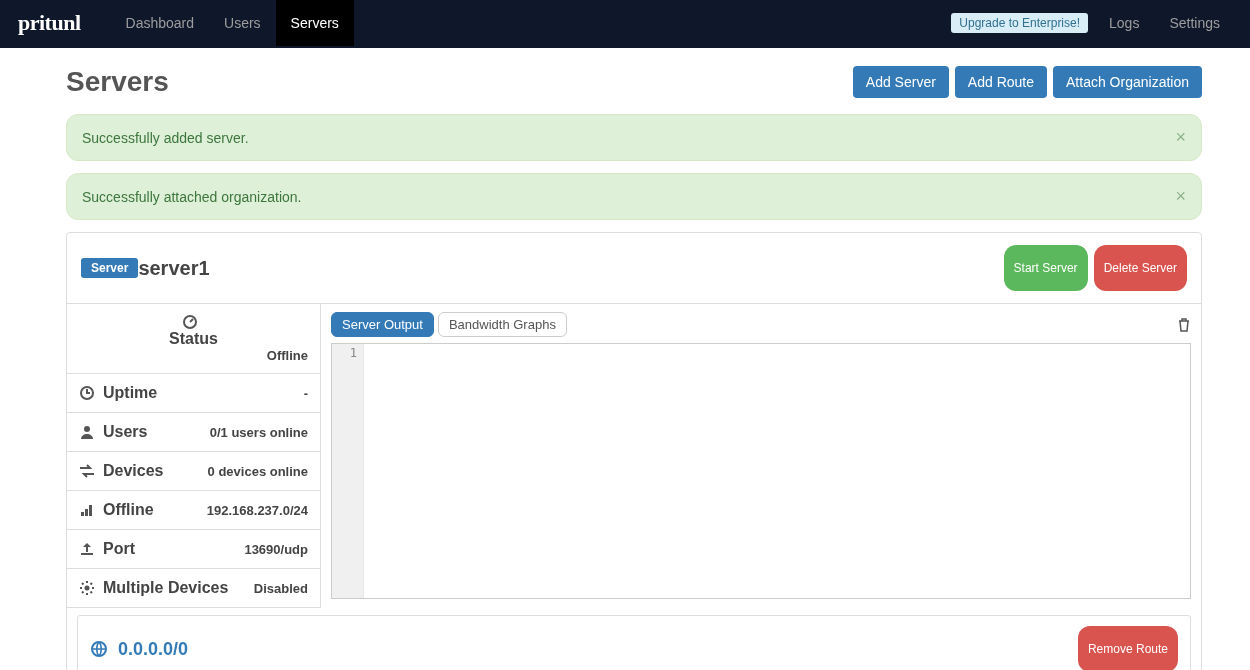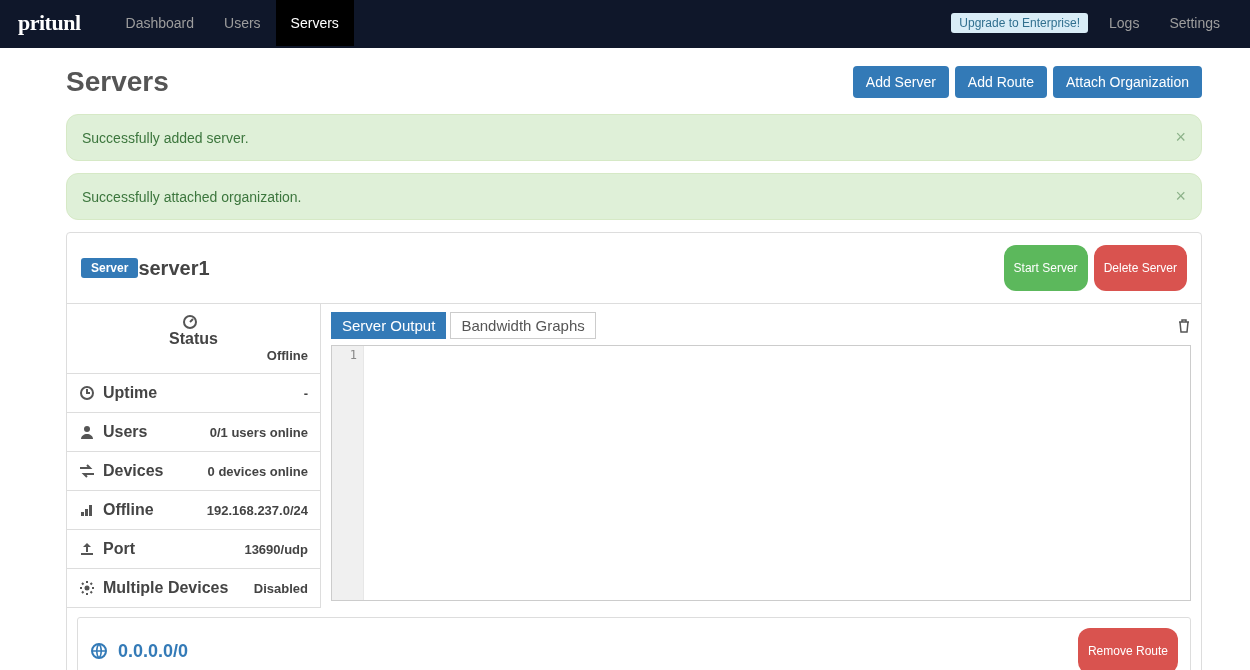--- a/index.html
+++ b/index.html
@@ -153,23 +153,23 @@
   }
 
   
   .output-wrap {
     flex: 1;
     padding: 8px 10px 10px 10px;
   }
   .tab-row { display: flex; align-items: center; }
   .tab {
     border: 1px solid #ccc;
-    border-radius: 0;
+    border-radius: 6px;
     padding: 4px 10px;
-    font-size: 15px;
+    font-size: 13px;
     margin-right: 4px;
     cursor: pointer;
     color: #555;
     background: #fff;
   }
   .tab.active {
     background: #337ab7;
     color: #fff;
     border-color: #337ab7;
   }

